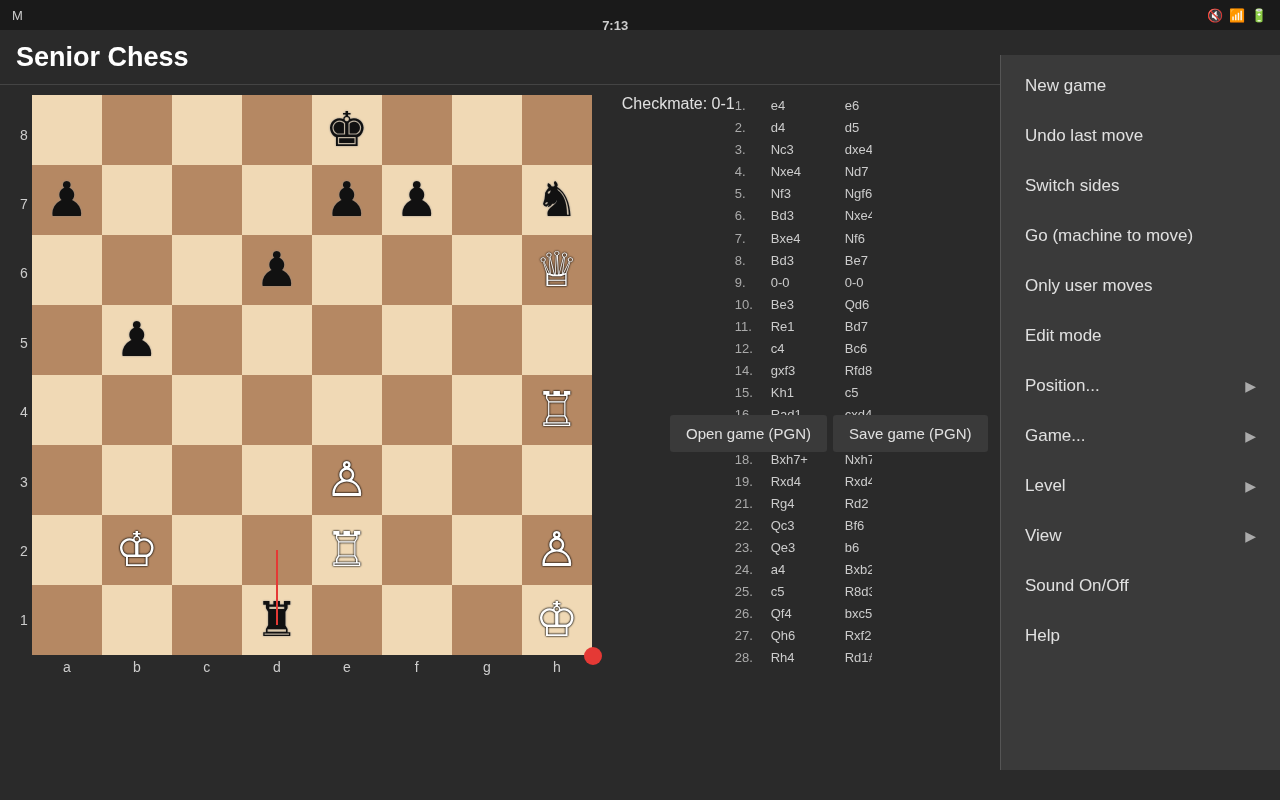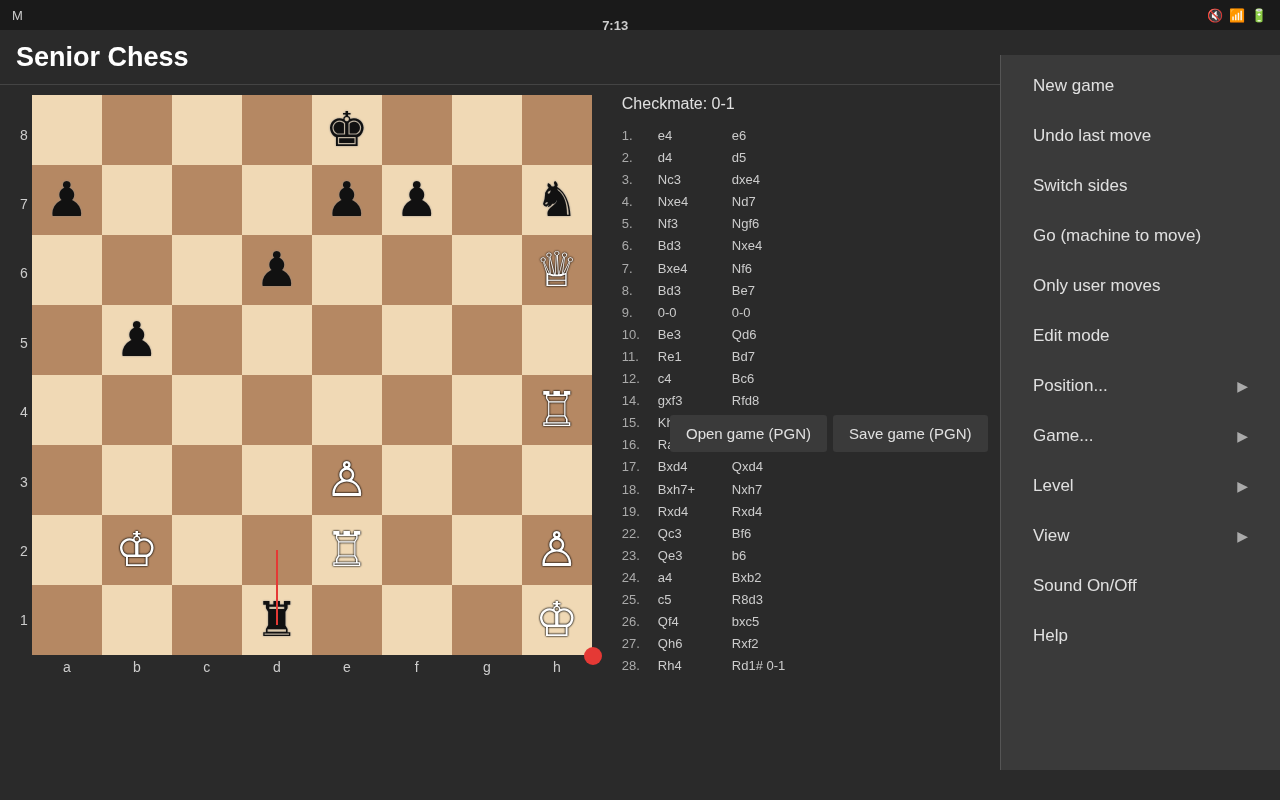--- a/index.html
+++ b/index.html
@@ -124,21 +124,20 @@
     .file-label {
       width: 70px;
       text-align: center;
     }
 
     
     .game-info {
       flex: 1;
       padding: 10px 10px 10px 20px;
       display: flex;
-      flex-direction: column;
       min-width: 220px;
       max-width: 280px;
     }
 
     .status-text {
       font-size: 16px;
       color: #e0e0e0;
       margin-bottom: 12px;
       font-weight: 500;
     }
@@ -158,21 +157,21 @@
     .move-white { min-width: 70px; }
     .move-black { min-width: 70px; }
 
     .context-menu {
       position: absolute;
       top: 55px;
       right: 0;
       width: 280px;
       background: #3a3a3a;
       border-left: 1px solid #555;
-      padding: 6px 12px;
+      padding: 6px 4px;
       pointer-events: all;
       height: calc(800px - 85px);
     }
 
     .menu-item {
       display: flex;
       align-items: center;
       justify-content: space-between;
       padding: 14px 20px;
       font-size: 17px;
@@ -439,20 +438,25 @@
           <span class="move-num">18.</span>
           <span class="move-white">Bxh7+</span>
           <span class="move-black">Nxh7</span>
         </div>
         <div class="move-row">
           <span class="move-num">19.</span>
           <span class="move-white">Rxd4</span>
           <span class="move-black">Rxd4</span>
         </div>
         <div class="move-row">
+          <span class="move-num">21.</span>
+          <span class="move-white">Rg4</span>
+          <span class="move-black">Rd2</span>
+        </div>
+        <div class="move-row">
           <span class="move-num">22.</span>
           <span class="move-white">Qc3</span>
           <span class="move-black">Bf6</span>
         </div>
         <div class="move-row">
           <span class="move-num">23.</span>
           <span class="move-white">Qe3</span>
           <span class="move-black">b6</span>
         </div>
         <div class="move-row">

